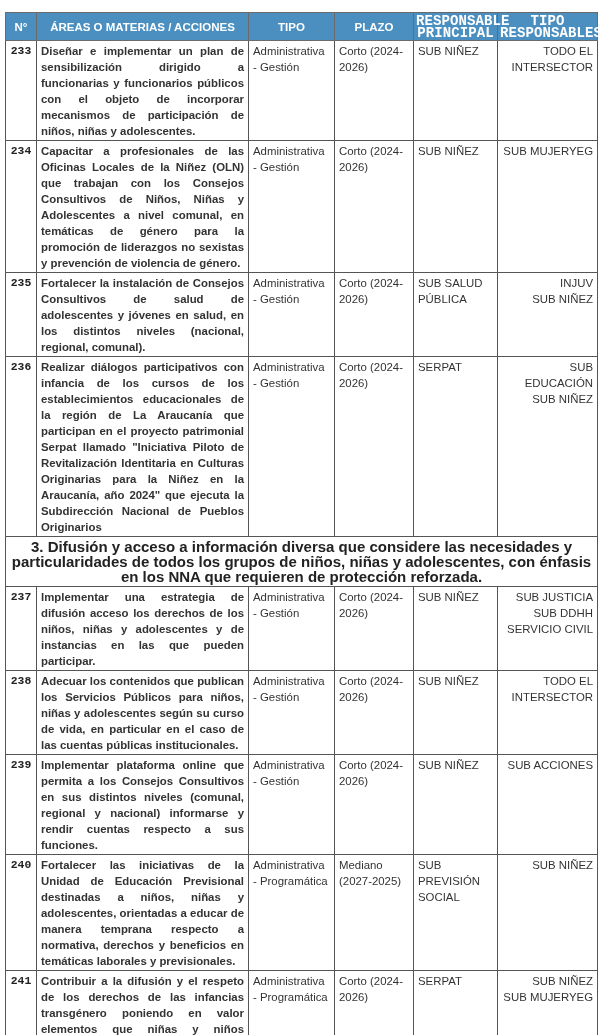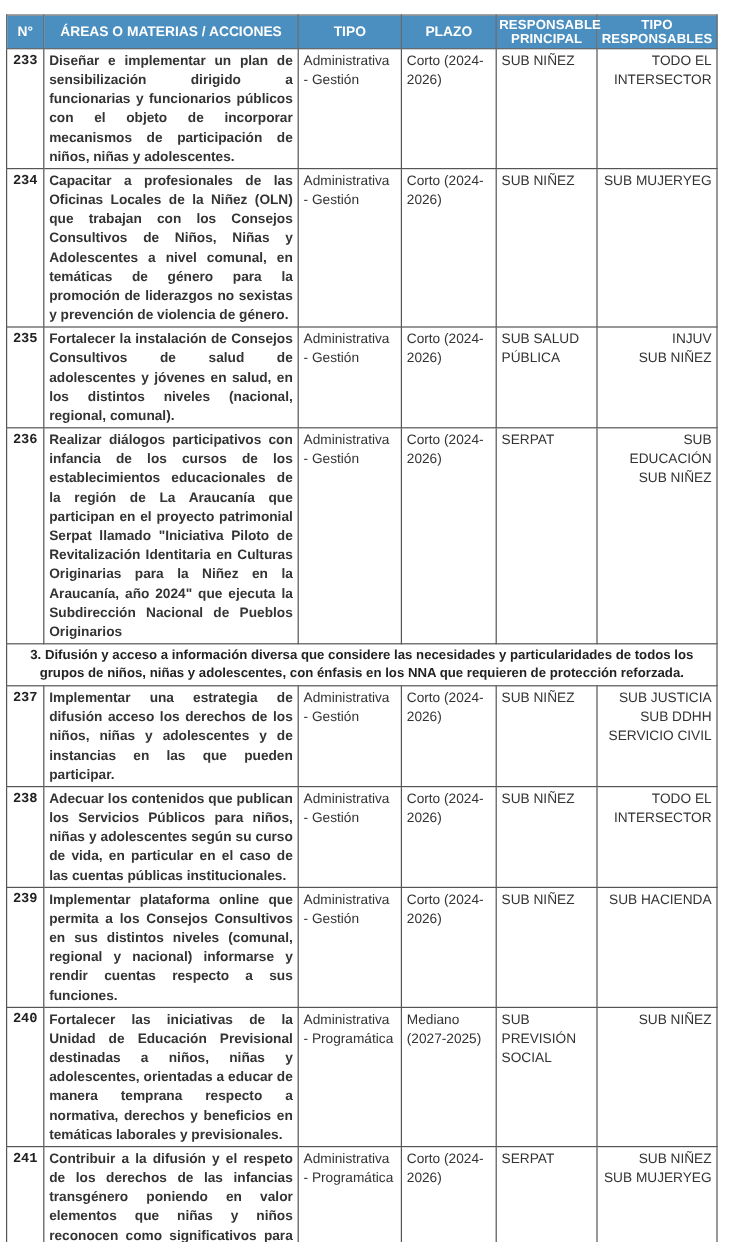--- a/index.html
+++ b/index.html
@@ -9,28 +9,28 @@
           font-family: "Liberation Sans", sans-serif; font-size: 11.4px; color: #333; }
   col.c-num { width: 31px; }
   col.c-act { width: 212px; }
   col.c-tipo { width: 86px; }
   col.c-plazo { width: 79px; }
   col.c-resp { width: 84px; }
   col.c-otros { width: 100px; }
   th { background: #4a8fc0; color: #ffffff; font-weight: bold; font-size: 11.5px;
        border: 1px solid #6a6a6a; padding: 0 2px; height: 27px; line-height: 12px;
        text-align: center; vertical-align: middle; }
-  th.small { font-size: 11px; letter-spacing: 0.1px; }
+  th.small { font-size: 14px; letter-spacing: 0.1px; font-family: Liberation Mono, monospace; }
   td { border: 1.5px solid #555; vertical-align: top; padding: 2px 4px 1px 4px;
        line-height: 16px; }
   td.num { font-weight: bold; text-align: center; padding: 2px 2px; color: #222; font-family: Liberation Mono, monospace; }
   td.act { text-align: justify; font-weight: bold; }
   td.center { text-align: left; }
   td.left { text-align: left; }
-  td.section { font-weight: bold; text-align: center; font-size: 11px;
+  td.section { font-weight: bold; text-align: center; font-size: 15px;
                line-height: 15px; padding: 2px 4px; color: #222; }
   .stack span { display: block; text-align: right; }
 </style>
 </head>
 <body>
 
 <div class="page">
   <table>
     <colgroup>
       <col class="c-num">
@@ -122,21 +122,21 @@
             <span>TODO EL INTERSECTOR</span>
           </td>
         </tr>
         <tr>
           <td class="num">239</td>
           <td class="act">Implementar plataforma online que permita a los Consejos Consultivos en sus distintos niveles (comunal, regional y nacional) informarse y rendir cuentas respecto a sus funciones.</td>
           <td class="center">Administrativa - Gestión</td>
           <td class="center">Corto (2024-2026)</td>
           <td class="center">SUB NIÑEZ</td>
           <td class="left stack">
-            <span>SUB HACIENDA</span>
+            <span>SUB ACCIONES</span>
           </td>
         </tr>
         <tr>
           <td class="num">240</td>
           <td class="act">Fortalecer las iniciativas de la Unidad de Educación Previsional destinadas a niños, niñas y adolescentes, orientadas a educar de manera temprana respecto a normativa, derechos y beneficios en temáticas laborales y previsionales.</td>
           <td class="center">Administrativa - Programática</td>
           <td class="center">Mediano (2027-2025)</td>
           <td class="center">SUB PREVISIÓN SOCIAL</td>
           <td class="left stack">
             <span>SUB NIÑEZ</span>

